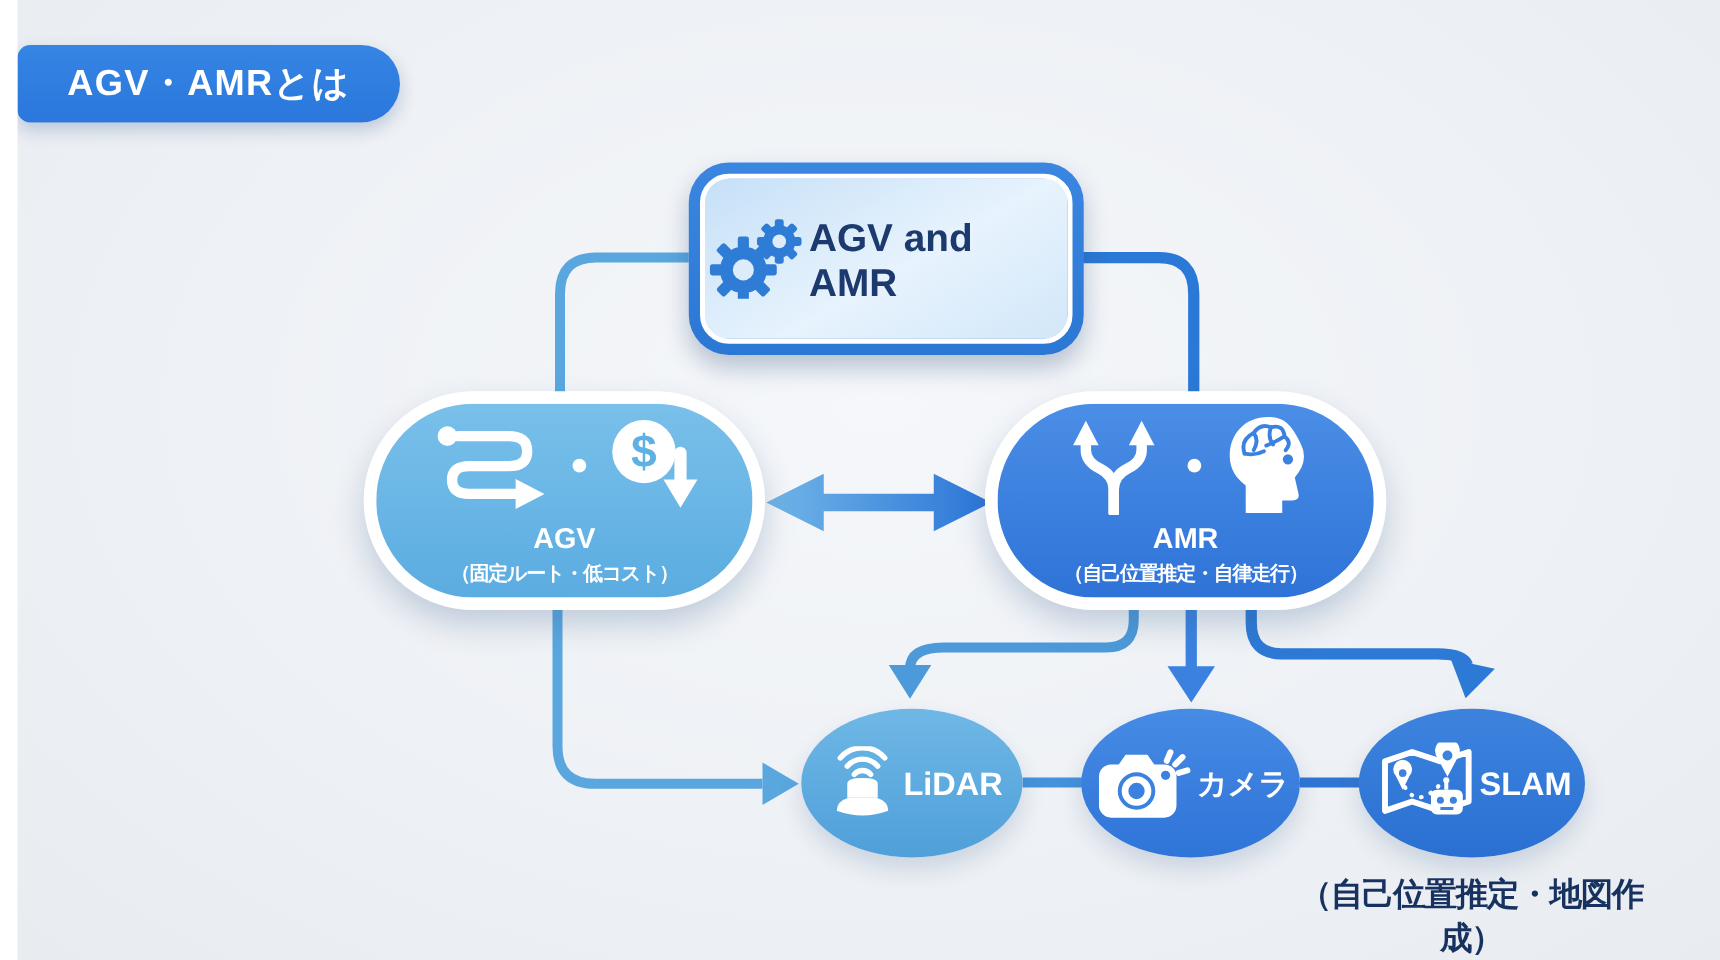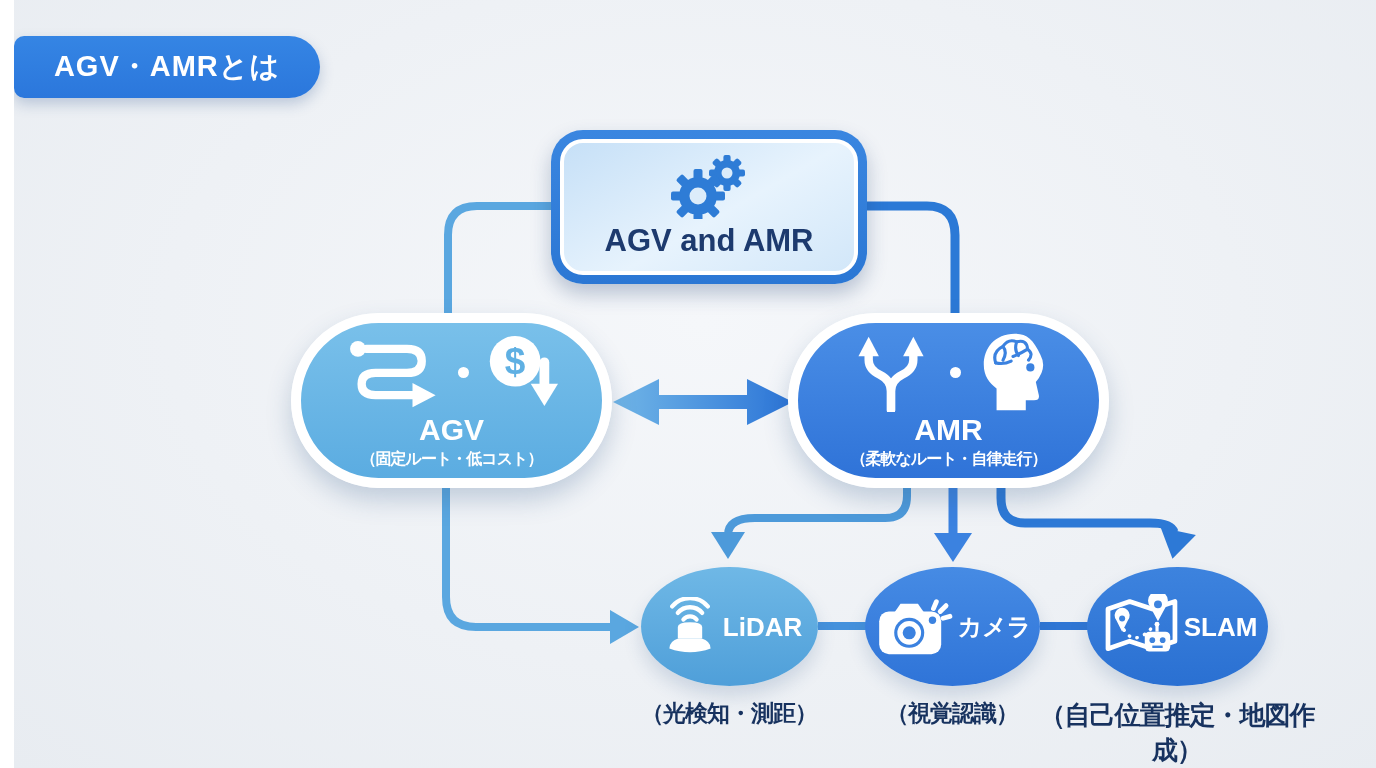--- a/index.html
+++ b/index.html
@@ -25,35 +25,35 @@
   
   .root-box{
     left:537px;top:130px;width:316px;height:154px;
     background:linear-gradient(180deg,#3a86e0,#2b77d4);
     border-radius:32px;padding:9px;
     box-shadow:0 10px 20px rgba(30,60,110,.28);
   }
   .root-inner{
     width:100%;height:100%;box-sizing:border-box;border:4px solid #ffffff;border-radius:23px;
     background:linear-gradient(150deg,#c6e0f7 0%,#e7f3fd 55%,#d2e7f9 100%);
-    display:flex;flex-direction:column;align-items:center;justify-content:center;
+    display:flex;flex-direction:row;align-items:center;justify-content:center;
   }
   .root-label{color:#1d3a6e;font-weight:bold;font-size:31px;margin-top:4px;}
 
   
   .pill{
     top:313px;width:321px;height:175px;border:10px solid #fff;border-radius:95px;
     box-shadow:0 12px 24px rgba(50,90,140,.25);
     display:flex;flex-direction:column;align-items:center;justify-content:center;
   }
   .pill.agv{left:277px;background:linear-gradient(180deg,#79c0ea,#5bace1);}
   .pill.amr{left:774px;background:linear-gradient(180deg,#4a8ee6,#2f73d8);}
   .icon-row{display:flex;align-items:center;gap:14px;height:78px;margin-top:2px;}
   .dot-sep{width:11px;height:11px;border-radius:50%;background:#fff;}
-  .pill-label{color:#fff;font-weight:bold;font-size:30px;line-height:34px;margin-top:2px;}
+  .pill-label{color:#fff;font-weight:bold;font-size:23px;line-height:34px;margin-top:2px;}
   .pill-caption{color:#fff;font-weight:bold;font-size:16px;letter-spacing:-1px;margin-top:2px;}
 
   
   .sensor{
     top:567px;height:119px;border-radius:50%;
     display:flex;flex-direction:row;align-items:center;justify-content:center;
     box-shadow:0 10px 18px rgba(50,90,140,.18);
   }
   .sensor.lidar{left:627px;width:177px;background:linear-gradient(180deg,#6fb8e6,#4f9fd9);}
   .sensor.camera{left:851px;width:175px;background:linear-gradient(180deg,#468be4,#2f74d8);}
@@ -181,21 +181,21 @@
           <path d="M21 36 Q17 24 29 18 Q35 9 44 13 Q55 10 56 21 Q63 26 57 33"></path>
           <path d="M29 18 Q34 24 29 33"></path>
           <path d="M44 13 Q41 22 46 28"></path>
           <path d="M56 21 Q48 26 40 29"></path>
           <path d="M21 36 Q30 38 38 34"></path>
         </g>
         <circle cx="59" cy="41" r="4.5" fill="#3b82e0"></circle>
       </svg>
     </div>
     <div class="pill-label">AMR</div>
-    <div class="pill-caption">（柔軟なルート・自律走行）</div>
+    <div class="pill-caption">（自己位置推定・自律走行）</div>
   </div>
 
   <div class="node sensor lidar">
     <svg width="66" height="60" viewBox="0 0 70 64">
       <g fill="none" stroke="#fff" stroke-width="4.6" stroke-linecap="round">
         <path d="M28 24 A 9 9 0 0 1 42 24"></path>
         <path d="M22 17 A 17 17 0 0 1 48 17"></path>
         <path d="M16 10 A 25 25 0 0 1 54 10"></path>
       </g>
       <path d="M22 32 Q22 27 35 27 Q48 27 48 32 V44 H22 Z" fill="#fff"></path>
@@ -231,17 +231,15 @@
       <path d="M61 40 V33" stroke="#fff" stroke-width="3.4"></path>
       <circle cx="61" cy="32" r="2.6" fill="#fff"></circle>
       <rect x="48" y="40" width="27" height="21" rx="5" fill="#fff"></rect>
       <circle cx="56" cy="49" r="3" fill="#3d83de"></circle>
       <circle cx="67" cy="49" r="3" fill="#3d83de"></circle>
       <path d="M56 56 H67" stroke="#3d83de" stroke-width="2.6"></path>
     </svg>
     <div class="sensor-label">SLAM</div>
   </div>
 
-  <div class="sensor-caption cap-lidar">（光検知・測距）</div>
-  <div class="sensor-caption cap-camera">（視覚認識）</div>
   <div class="sensor-caption cap-slam">（自己位置推定・地図作成）</div>
 
 </div>
 
 </body></html>

